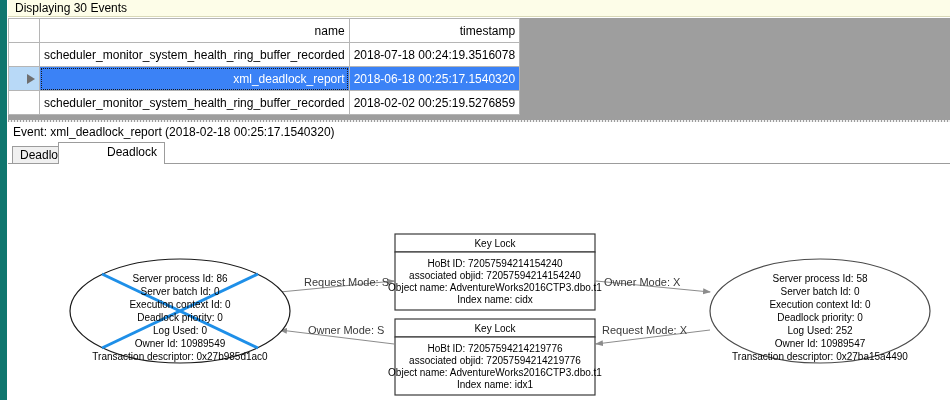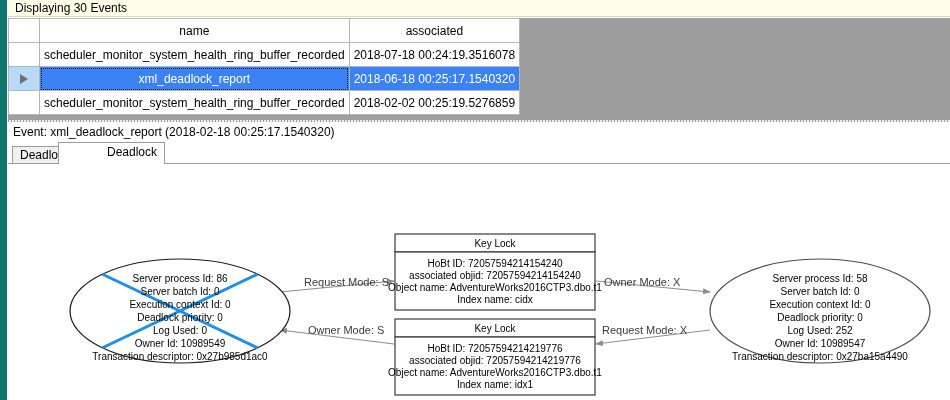--- a/index.html
+++ b/index.html
@@ -54,21 +54,21 @@
   }
   table.grid td, table.grid th {
     border: 1px solid #b5b5b5;
     height: 24px;
     box-sizing: border-box;
     font-weight: normal;
     font-size: 12px;
     padding: 0 4px;
     white-space: nowrap;
     overflow: hidden;
-    text-align: center;
+    text-align: right;
     vertical-align: middle;
     background: #ffffff;
     color: #000;
   }
   col.c-sel { width: 31px; }
   col.c-name { width: 276px; }
   col.c-ts { width: 161px; }
 
   table.grid th { background: #ffffff; }
   td.sel-cell { padding: 0; text-align: center; background: #ffffff; }
@@ -179,21 +179,21 @@
     <table class="grid">
       <colgroup>
         <col class="c-sel">
           <col class="c-name">
           <col class="c-ts">
       </colgroup>
       <thead>
         <tr>
           <th></th>
           <th>name</th>
-          <th>associated</th>
+          <th>timestamp</th>
         </tr>
       </thead>
       <tbody>
         <tr>
           <td class="sel-cell"></td>
           <td class="data-cell">scheduler_monitor_system_health_ring_buffer_recorded</td>
           <td class="data-cell">2018-07-18 00:24:19.3516078</td>
         </tr>
         <tr class="selected">
           <td class="sel-cell">

